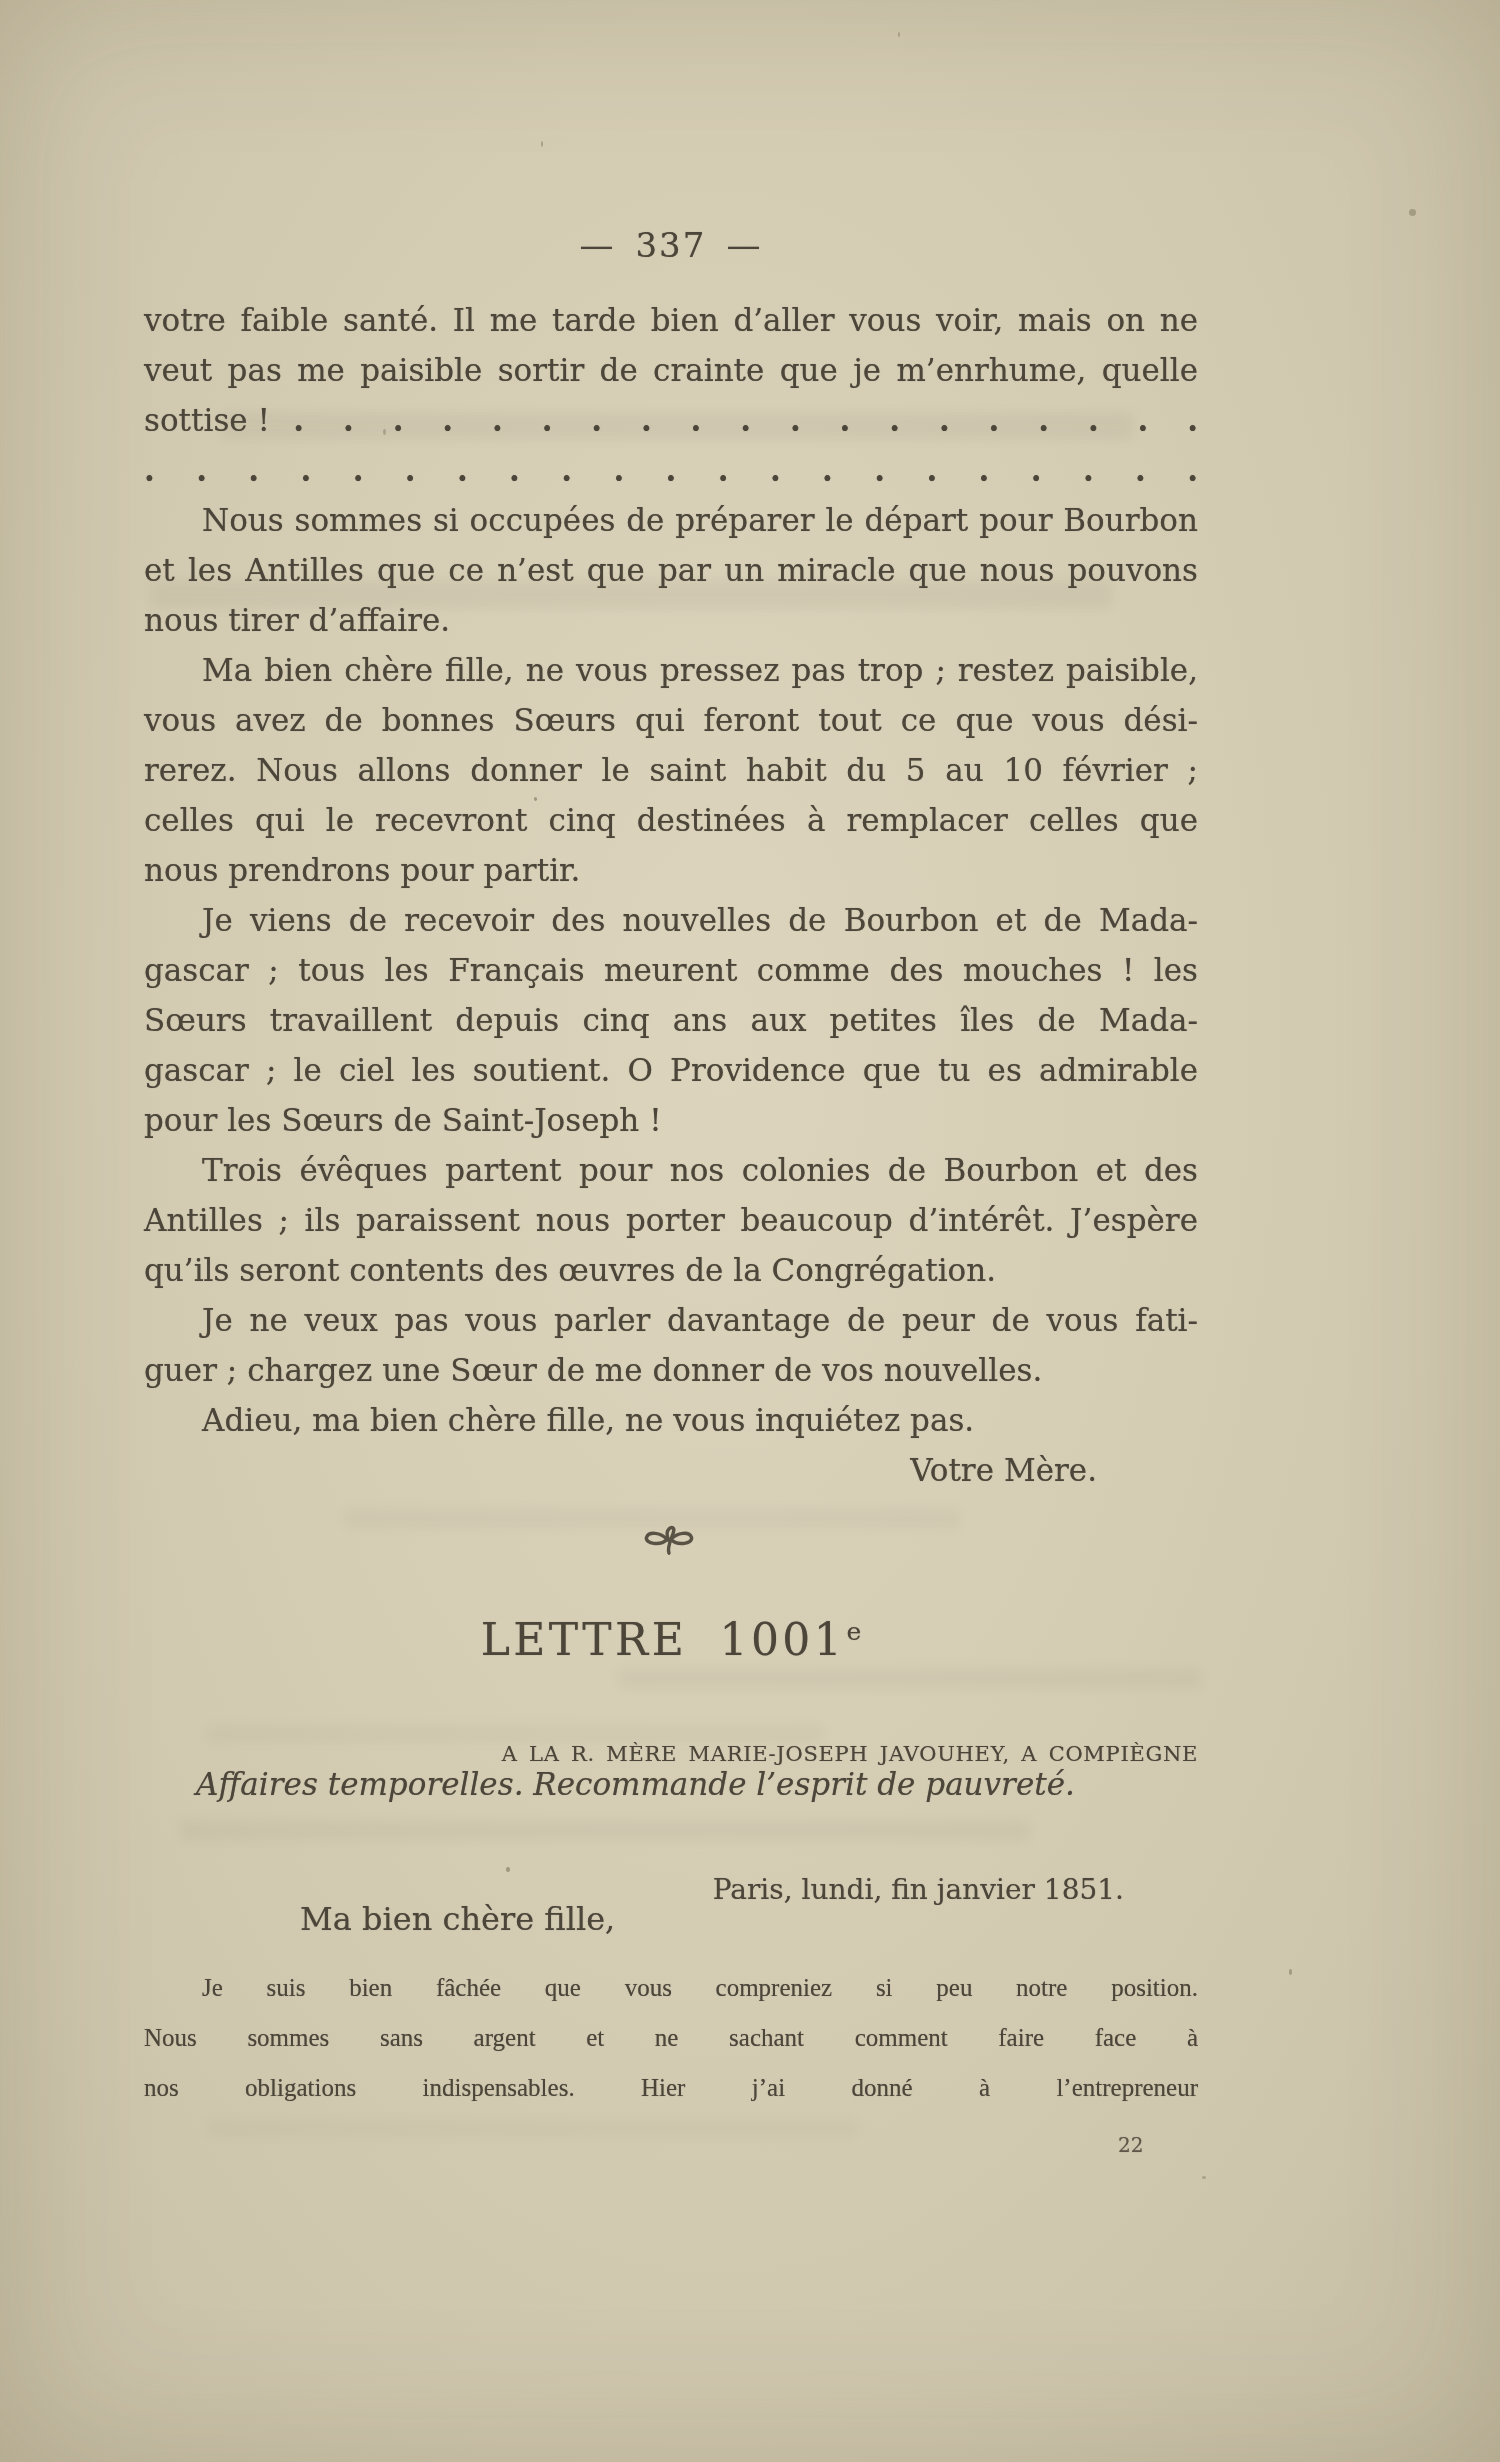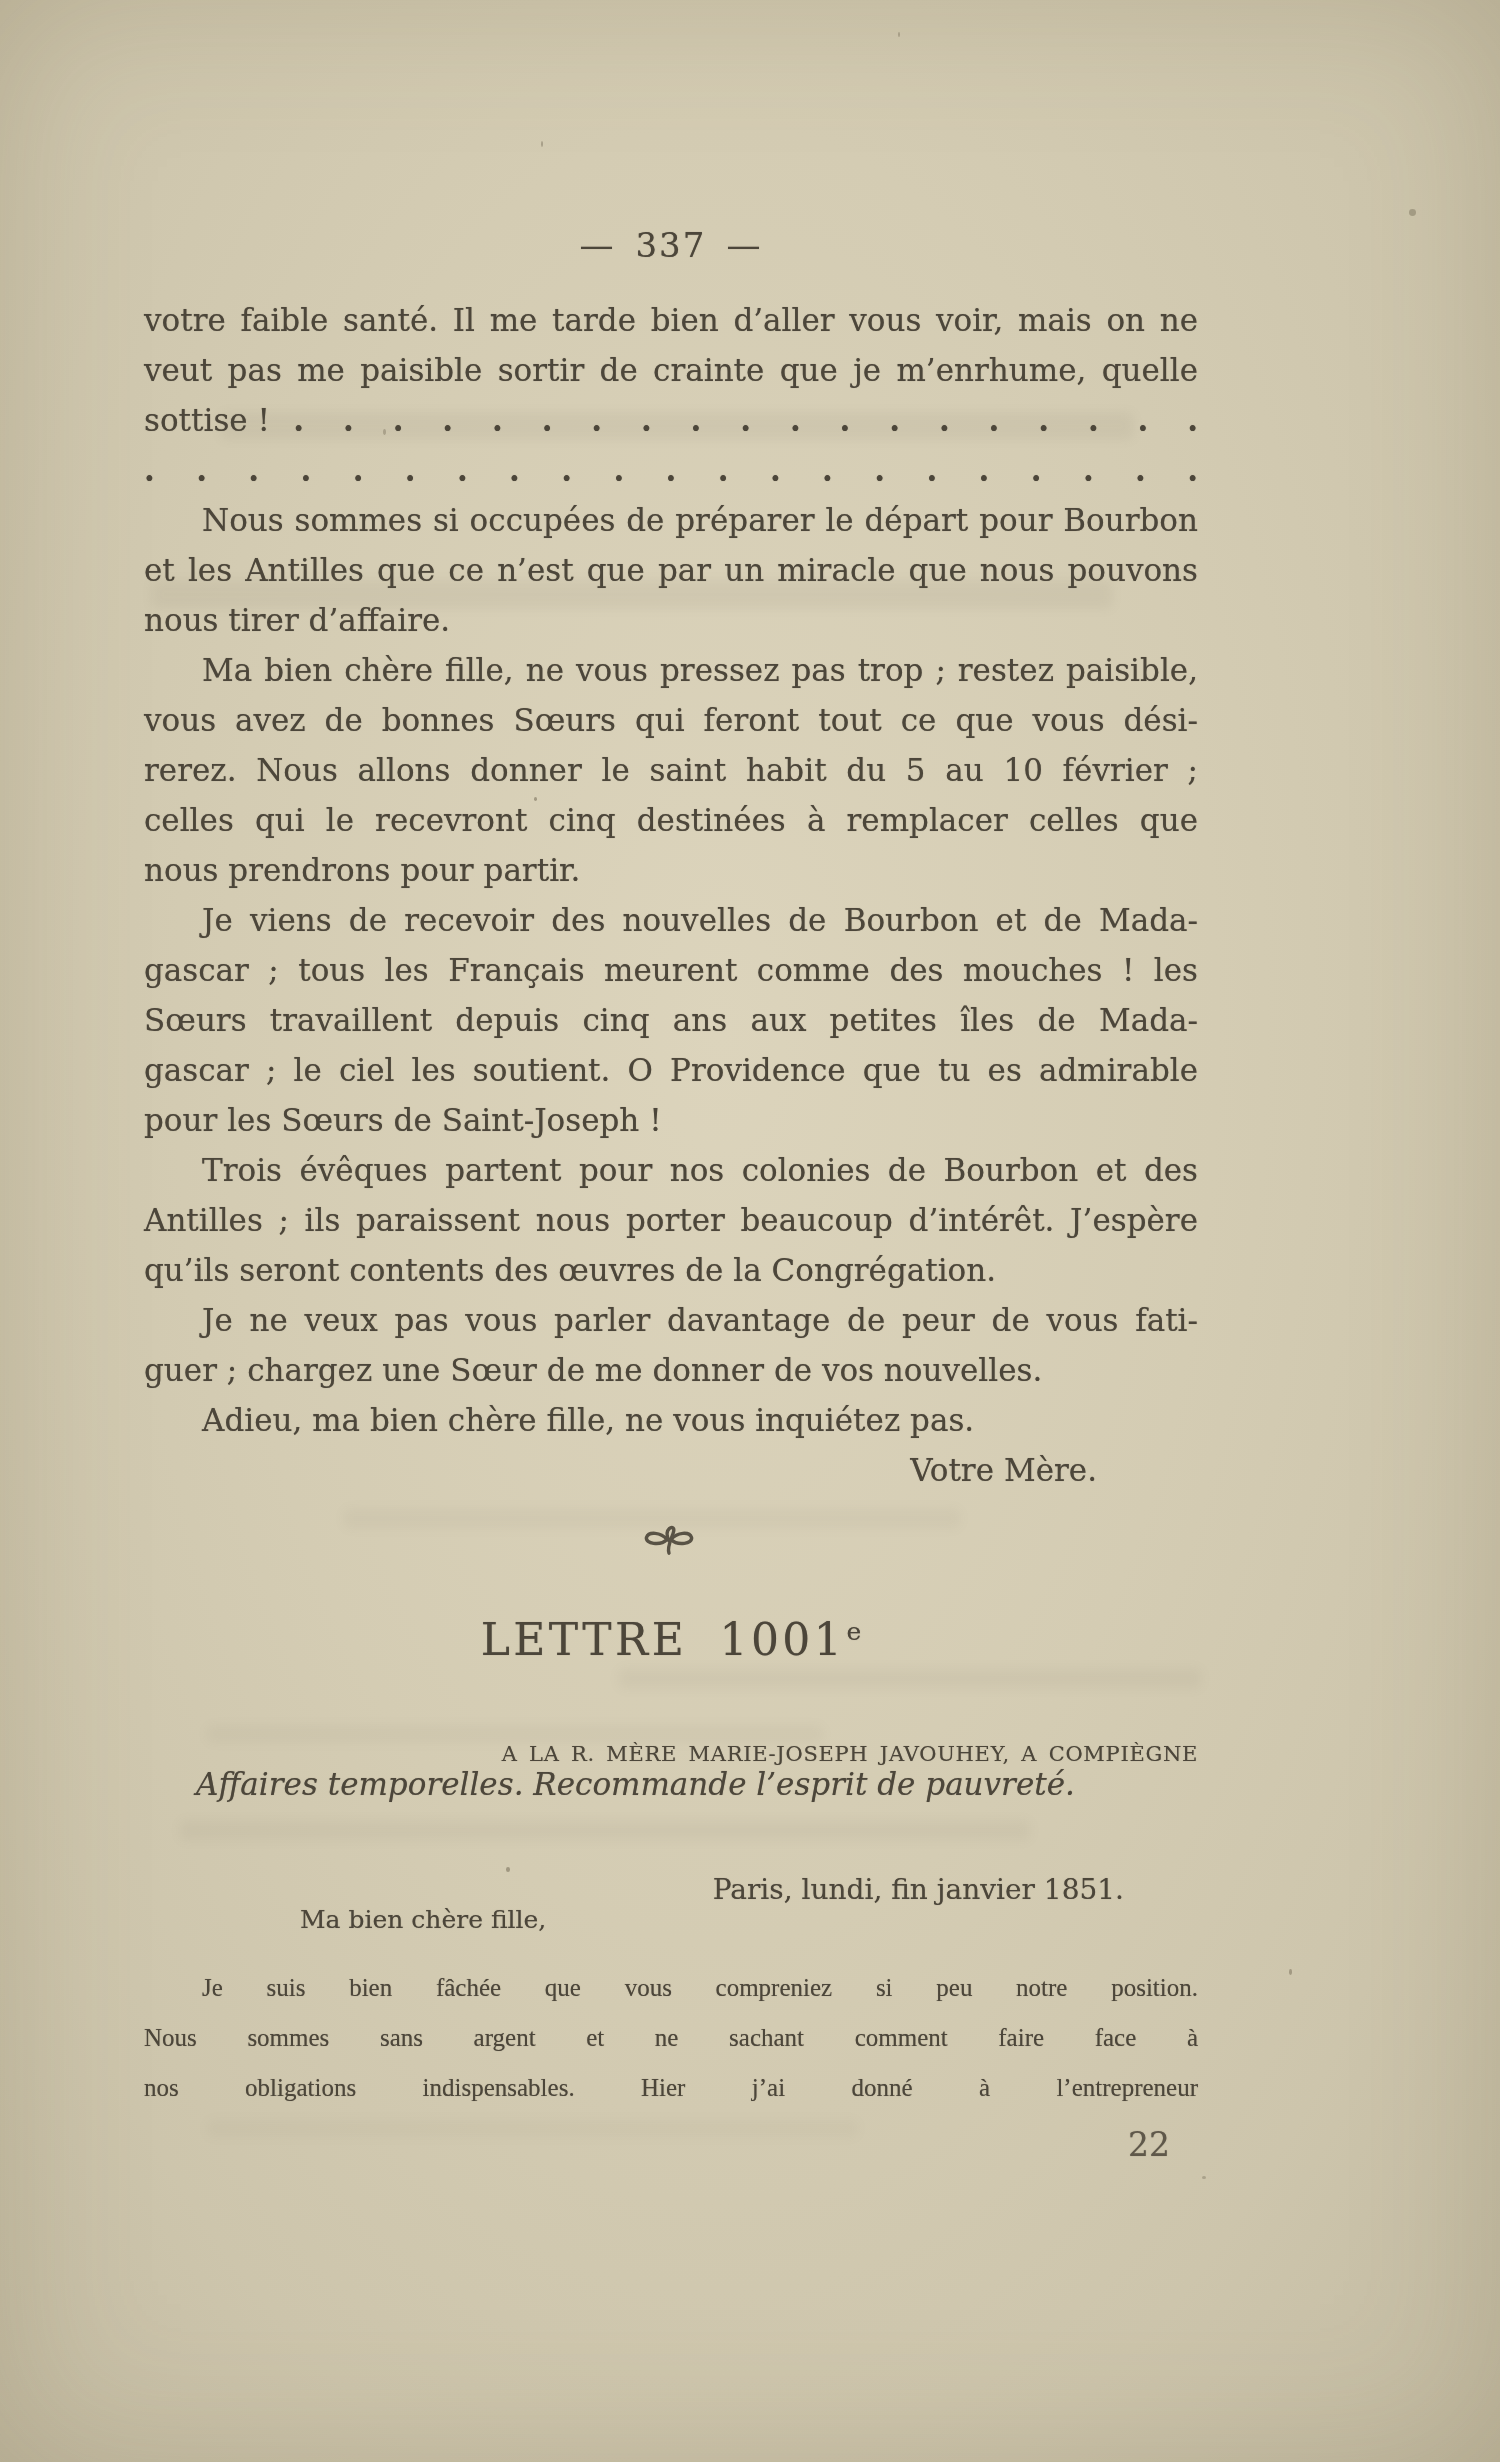--- a/index.html
+++ b/index.html
@@ -66,27 +66,27 @@
   }
 
   .dateline {
     position: absolute; left: 144px; top: 1830px; width: 1054px;
     text-align: right; font-size: 28px; line-height: 41px;
     padding-right: 74px; box-sizing: border-box; margin-top: 39px;
   }
 
   .salutation {
     position: absolute; left: 144px; top: 1897px; width: 1054px;
-    font-size: 25px; line-height: 45px;
+    font-size: 32px; line-height: 45px;
     padding-left: 156px; box-sizing: border-box;
   }
 
   .sheetmark {
     position: absolute; left: 1118px; top: 2128px; width: 62px;
-    text-align: center; font-size: 33px; line-height: 34px;
+    text-align: left; font-size: 20px; line-height: 34px;
     color: #5f584a; text-shadow: 0 0 1px rgba(95,88,74,0.5);
   }
 
   .ghost {
     position: absolute; background: #6b6352;
     filter: blur(5.5px); border-radius: 6.9px;
     pointer-events: none;
   }
   .speck { position: absolute; background: #756c58; border-radius: 50%; pointer-events: none; }
 </style>

